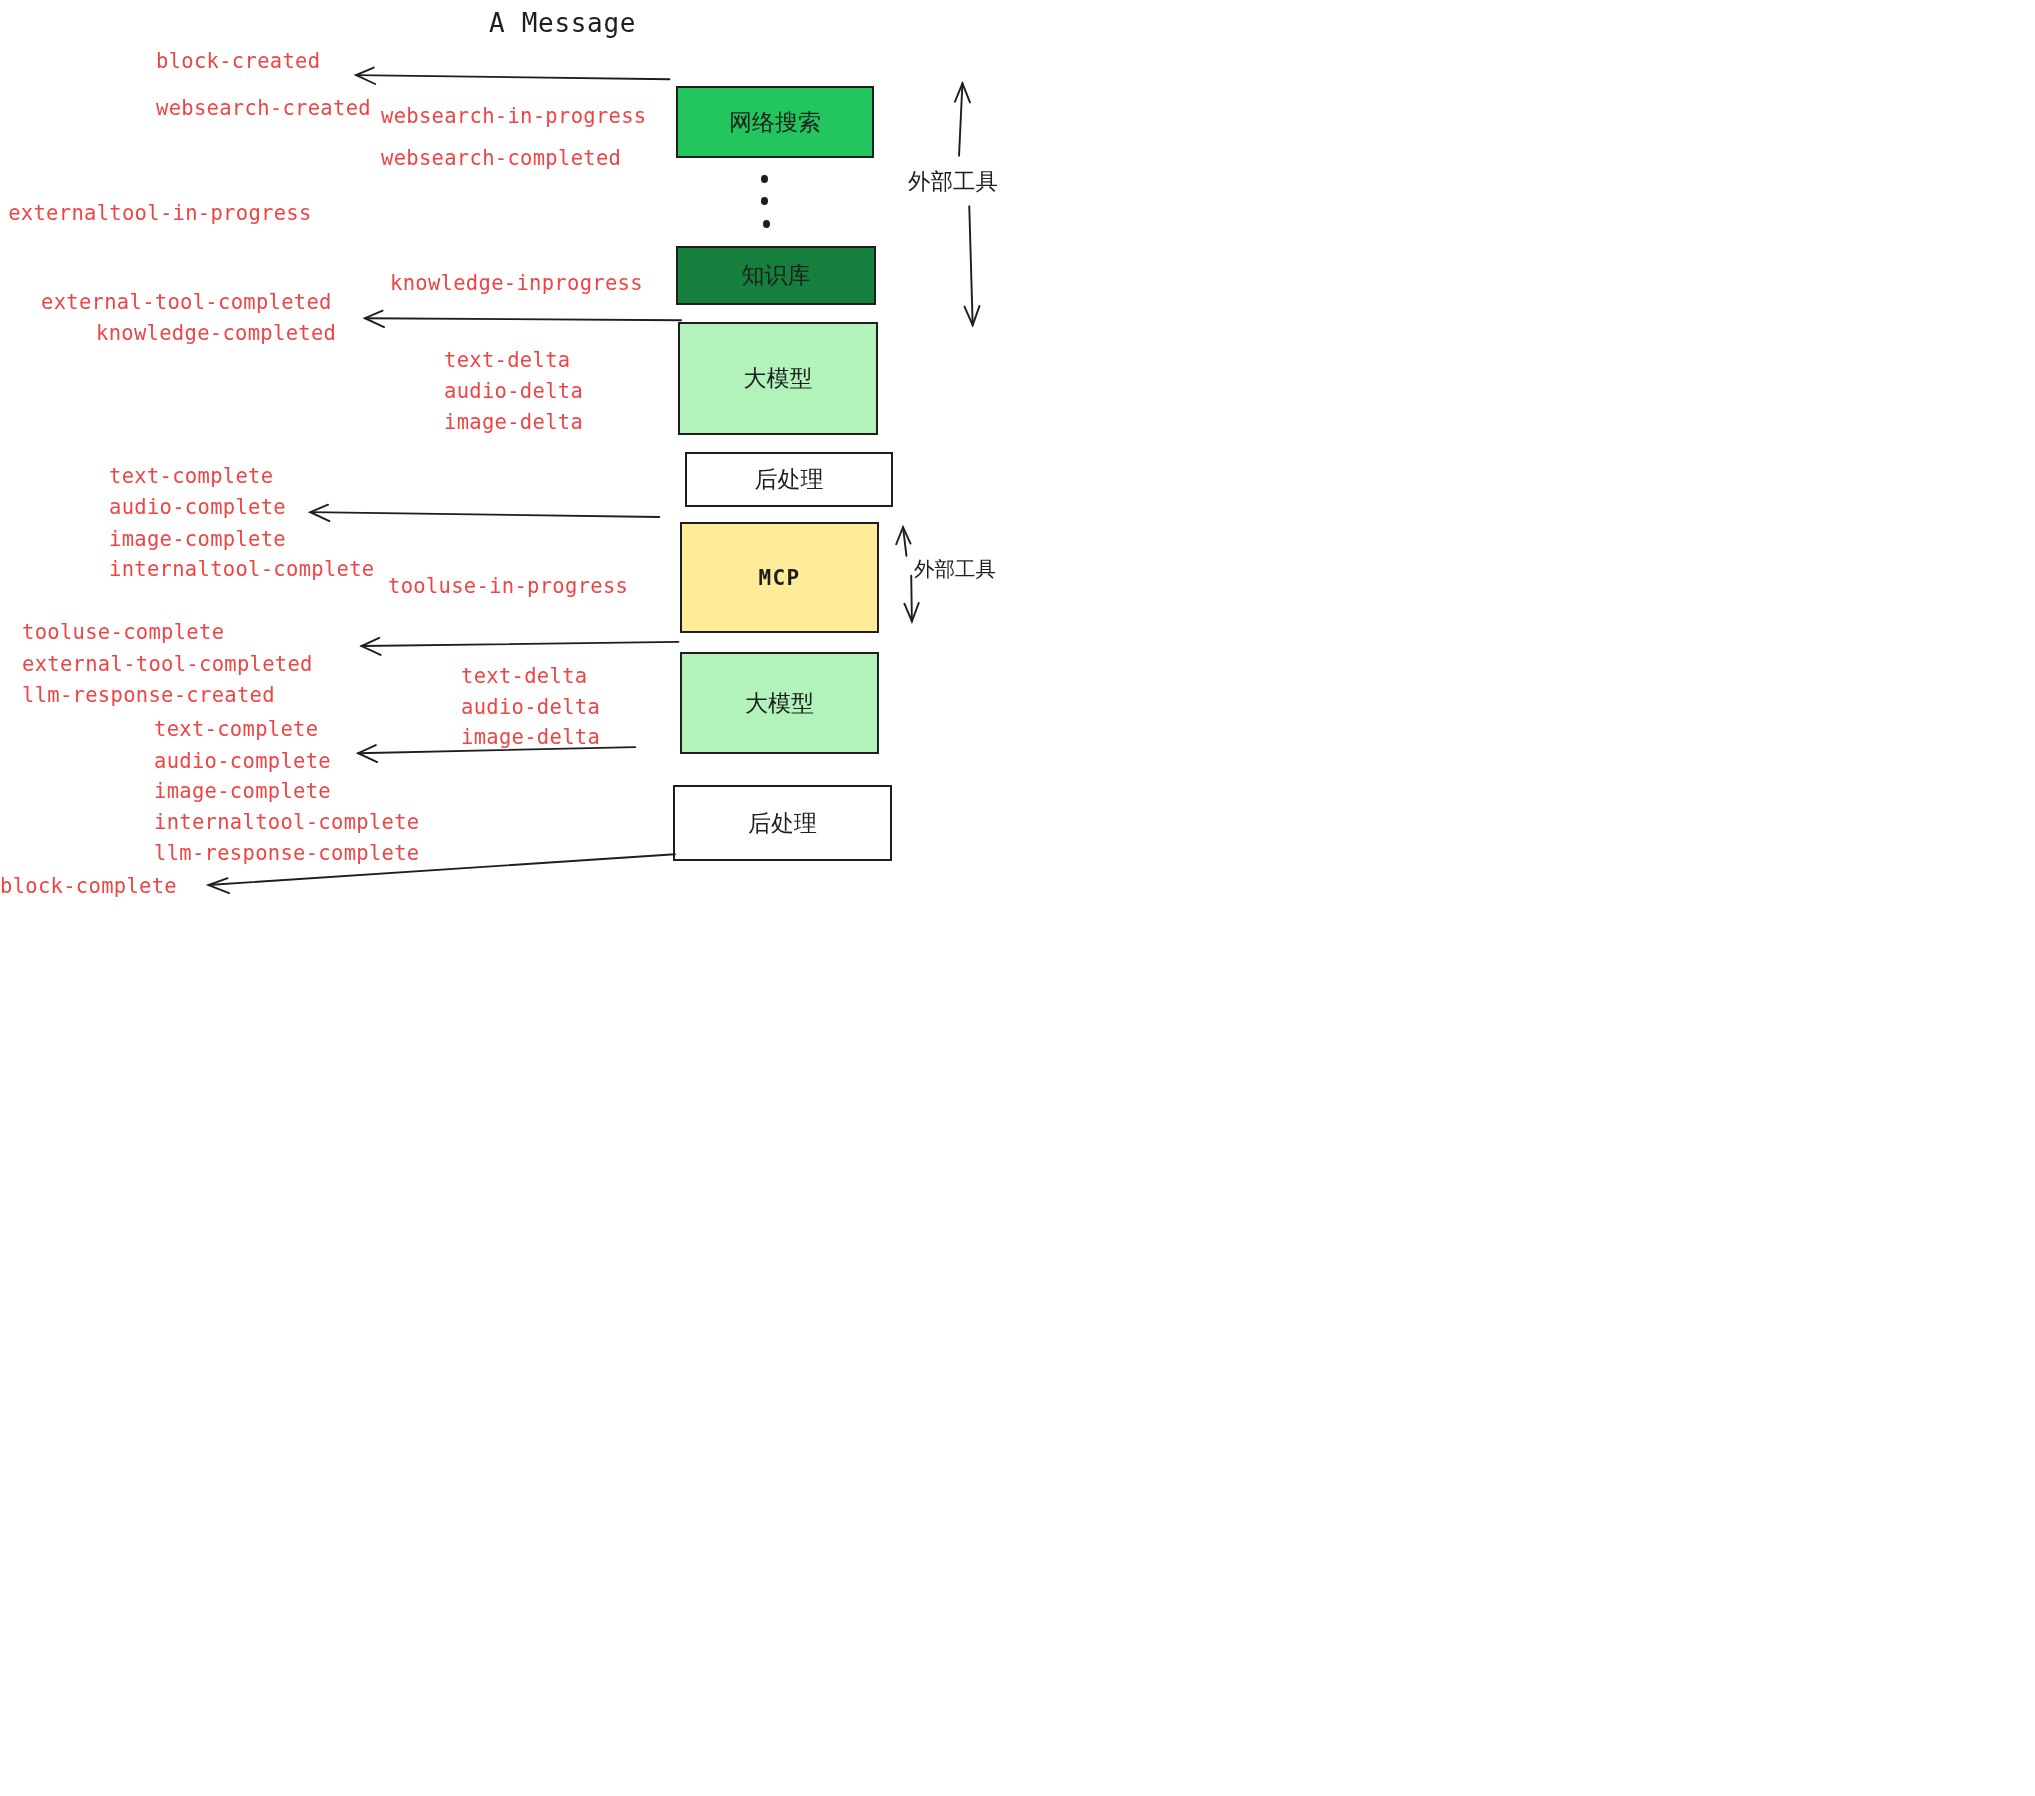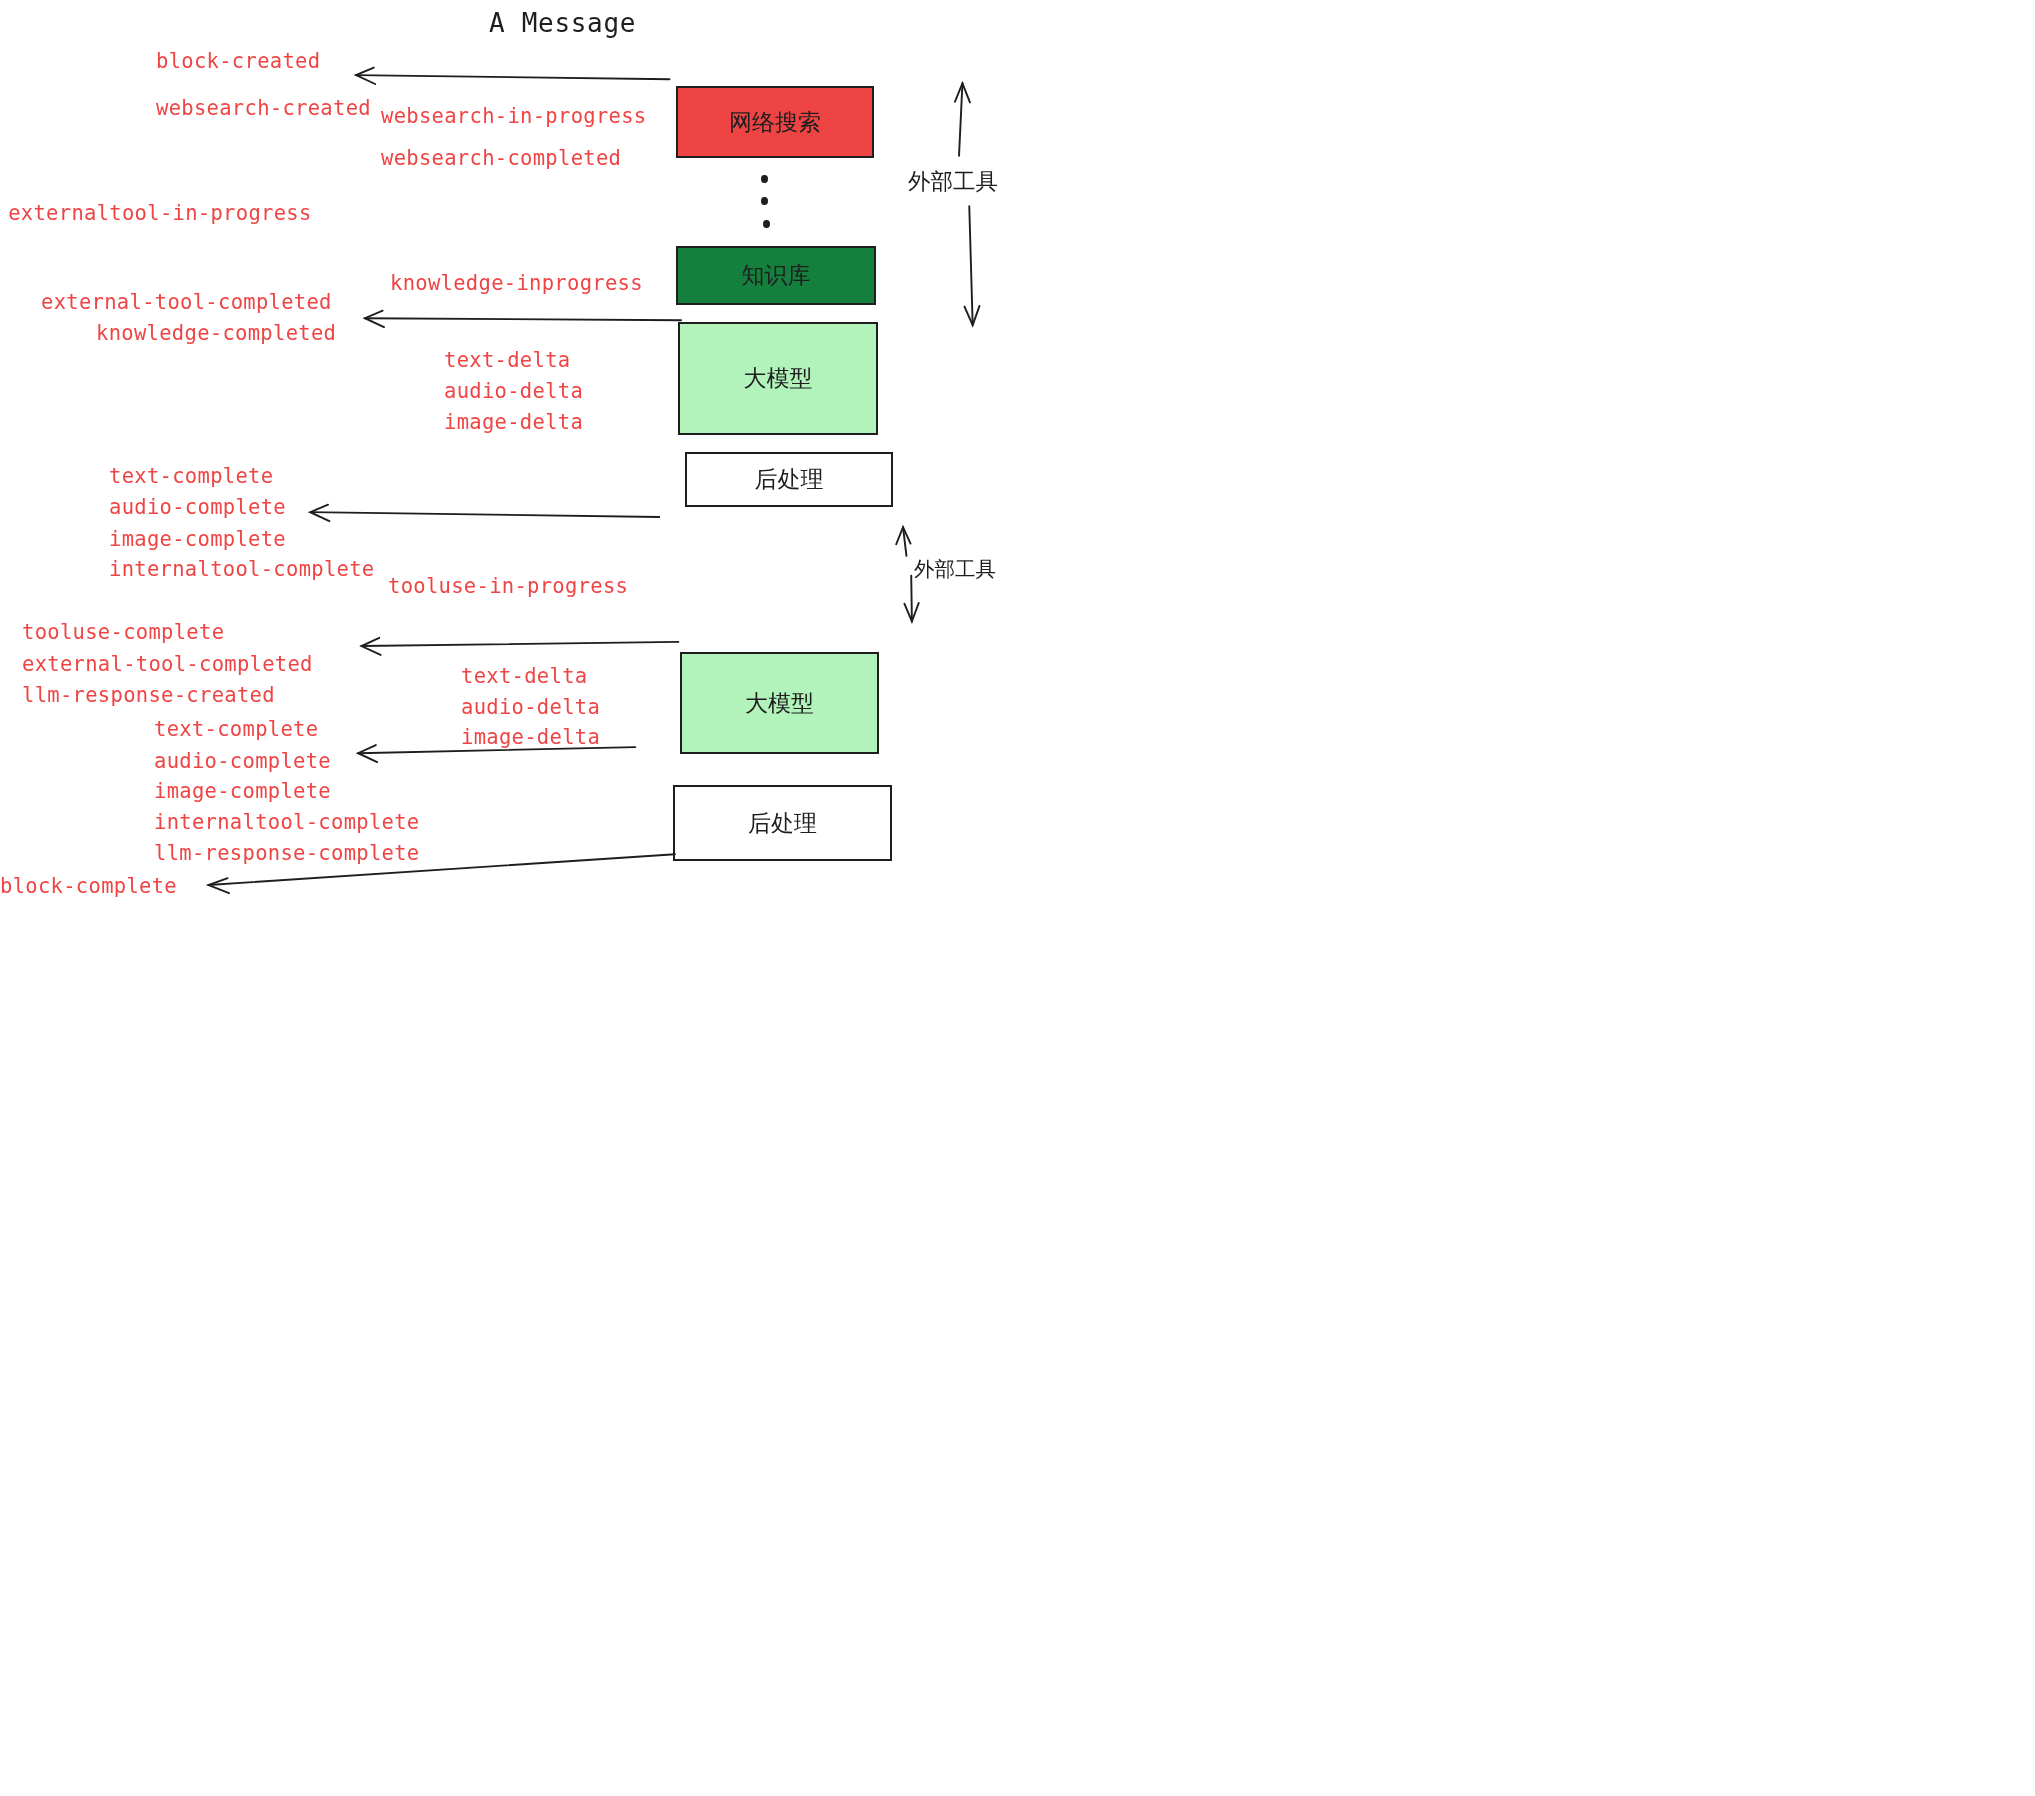--- a/index.html
+++ b/index.html
@@ -101,32 +101,33 @@
   <div class="ev" style="left:444px;top:348px;">text-delta</div>
   <div class="ev" style="left:444px;top:379px;">audio-delta</div>
   <div class="ev" style="left:444px;top:410px;">image-delta</div>
 
   <div class="ev" style="left:388px;top:574px;">tooluse-in-progress</div>
 
   <div class="ev" style="left:461px;top:664px;">text-delta</div>
   <div class="ev" style="left:461px;top:695px;">audio-delta</div>
   <div class="ev" style="left:461px;top:725px;">image-delta</div>
 
-  <div class="box" style="left:676px;top:86px;width:198px;height:72px;background:#ef4444;">网络搜索</div>
+  <div class="box" style="left:676px;top:86px;width:198px;height:72px;background:#22c55e;">网络搜索</div>
 
   <div class="dot" style="left:761px;top:175px;"></div>
   <div class="dot" style="left:761px;top:197px;"></div>
   <div class="dot" style="left:763px;top:220px;"></div>
 
   <div class="box" style="left:676px;top:246px;width:200px;height:59px;background:#15803d;">知识库</div>
 
   <div class="box" style="left:678px;top:322px;width:200px;height:113px;background:#b2f2bb;">大模型</div>
 
   <div class="box" style="left:685px;top:452px;width:208px;height:55px;background:#ffffff;">后处理</div>
 
+  <div class="box mcp-font" style="left:680px;top:522px;width:199px;height:111px;background:#ffec99;">MCP</div>
 
   <div class="box" style="left:680px;top:652px;width:199px;height:102px;background:#b2f2bb;">大模型</div>
 
   <div class="box" style="left:673px;top:785px;width:219px;height:76px;background:#ffffff;">后处理</div>
 
   <div class="side-label" style="left:908px;top:166px;font-size:22.5px;">外部工具</div>
   <div class="side-label" style="left:914px;top:555px;font-size:20.5px;">外部工具</div>
 
   <svg class="overlay" width="1018" height="898" viewBox="0 0 1490 1315">
 

